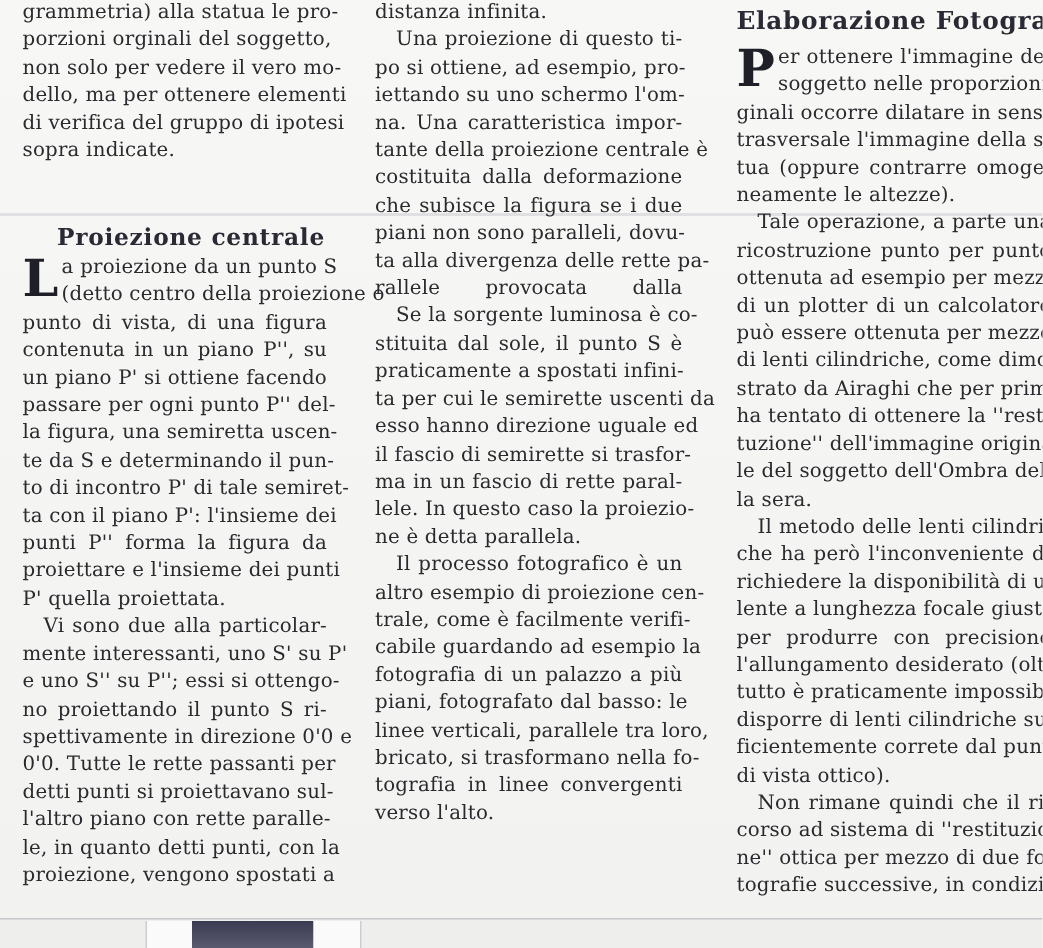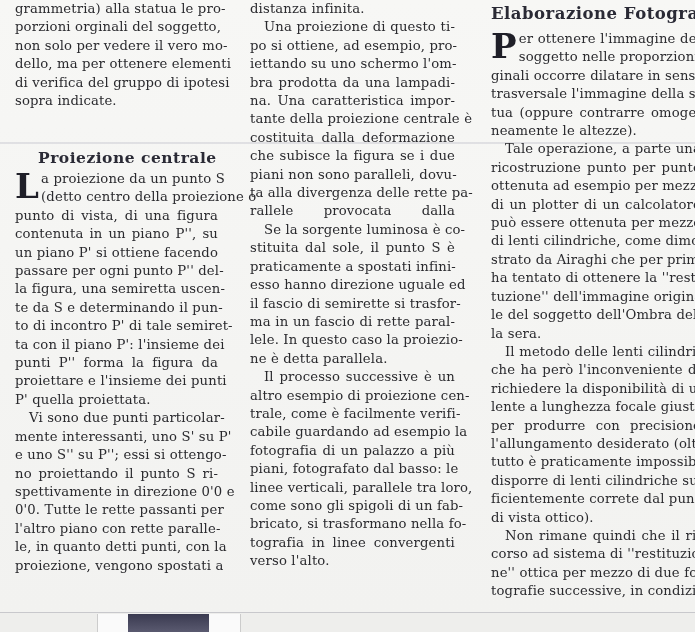--- a/index.html
+++ b/index.html
@@ -85,61 +85,61 @@
           <span class="line">la figura, una semiretta uscen-</span>
           <span class="line">te da S e determinando il pun-</span>
           <span class="line">to di incontro P' di tale semiret-</span>
           <span class="line">ta con il piano P': l'insieme dei</span>
           <span class="line">punti P'' forma la figura da</span>
           <span class="line">proiettare e l'insieme dei punti</span>
           <span class="line last">P' quella proiettata.</span>
         </div>
     </div>
     <div id="c1-p2">
-        <span class="line indent">Vi sono due punti particolar-</span>
+        <span class="line indent">Vi sono due alla particolar-</span>
         <span class="line">mente interessanti, uno S' su P'</span>
         <span class="line">e uno S'' su P''; essi si ottengo-</span>
         <span class="line">no proiettando il punto S ri-</span>
         <span class="line">spettivamente in direzione 0'0 e</span>
         <span class="line">0'0. Tutte le rette passanti per</span>
+        <span class="line">detti punti si proiettavano sul-</span>
         <span class="line">l'altro piano con rette paralle-</span>
         <span class="line">le, in quanto detti punti, con la</span>
         <span class="line">proiezione, vengono spostati a</span>
       </div>
   </div>
 
   <div class="col col2" id="c2">
       <span class="line last">distanza infinita.</span>
       <span class="line indent">Una proiezione di questo ti-</span>
       <span class="line">po si ottiene, ad esempio, pro-</span>
       <span class="line">iettando su uno schermo l'om-</span>
-      <span class="line">bra prodotta da una lampadi-</span>
       <span class="line">na.   Una caratteristica impor-</span>
       <span class="line">tante della proiezione centrale è</span>
       <span class="line">costituita dalla deformazione</span>
       <span class="line">che subisce la figura se i due</span>
       <span class="line">piani non sono paralleli, dovu-</span>
       <span class="line">ta alla divergenza delle rette pa-</span>
       <span class="line">rallele provocata dalla</span>
       <span class="line indent">Se la sorgente luminosa è co-</span>
       <span class="line">stituita dal sole, il punto S è</span>
       <span class="line">praticamente a spostati infini-</span>
+      <span class="line">ta per cui le semirette uscenti da</span>
       <span class="line">esso hanno direzione uguale ed</span>
       <span class="line">il fascio di semirette si trasfor-</span>
       <span class="line">ma in un fascio di rette paral-</span>
       <span class="line">lele. In questo caso la proiezio-</span>
       <span class="line last">ne è detta parallela.</span>
-      <span class="line indent">Il processo successive è un</span>
+      <span class="line indent">Il processo fotografico è un</span>
       <span class="line">altro esempio di proiezione cen-</span>
       <span class="line">trale, come è facilmente verifi-</span>
       <span class="line">cabile guardando ad esempio la</span>
       <span class="line">fotografia di un palazzo a più</span>
       <span class="line">piani, fotografato dal basso: le</span>
       <span class="line">linee verticali, parallele tra loro,</span>
-      <span class="line">come sono gli spigoli di un fab-</span>
       <span class="line">bricato, si trasformano nella fo-</span>
       <span class="line">tografia in linee convergenti</span>
       <span class="line last">verso l'alto.</span>
     </div>
 
   <div class="heading heading-right">Elaborazione Fotografica</div>
   <div class="col col3" style="top:30px">
     <div>
       <span class="dropcap">P</span>
       <div id="c3-p1">

